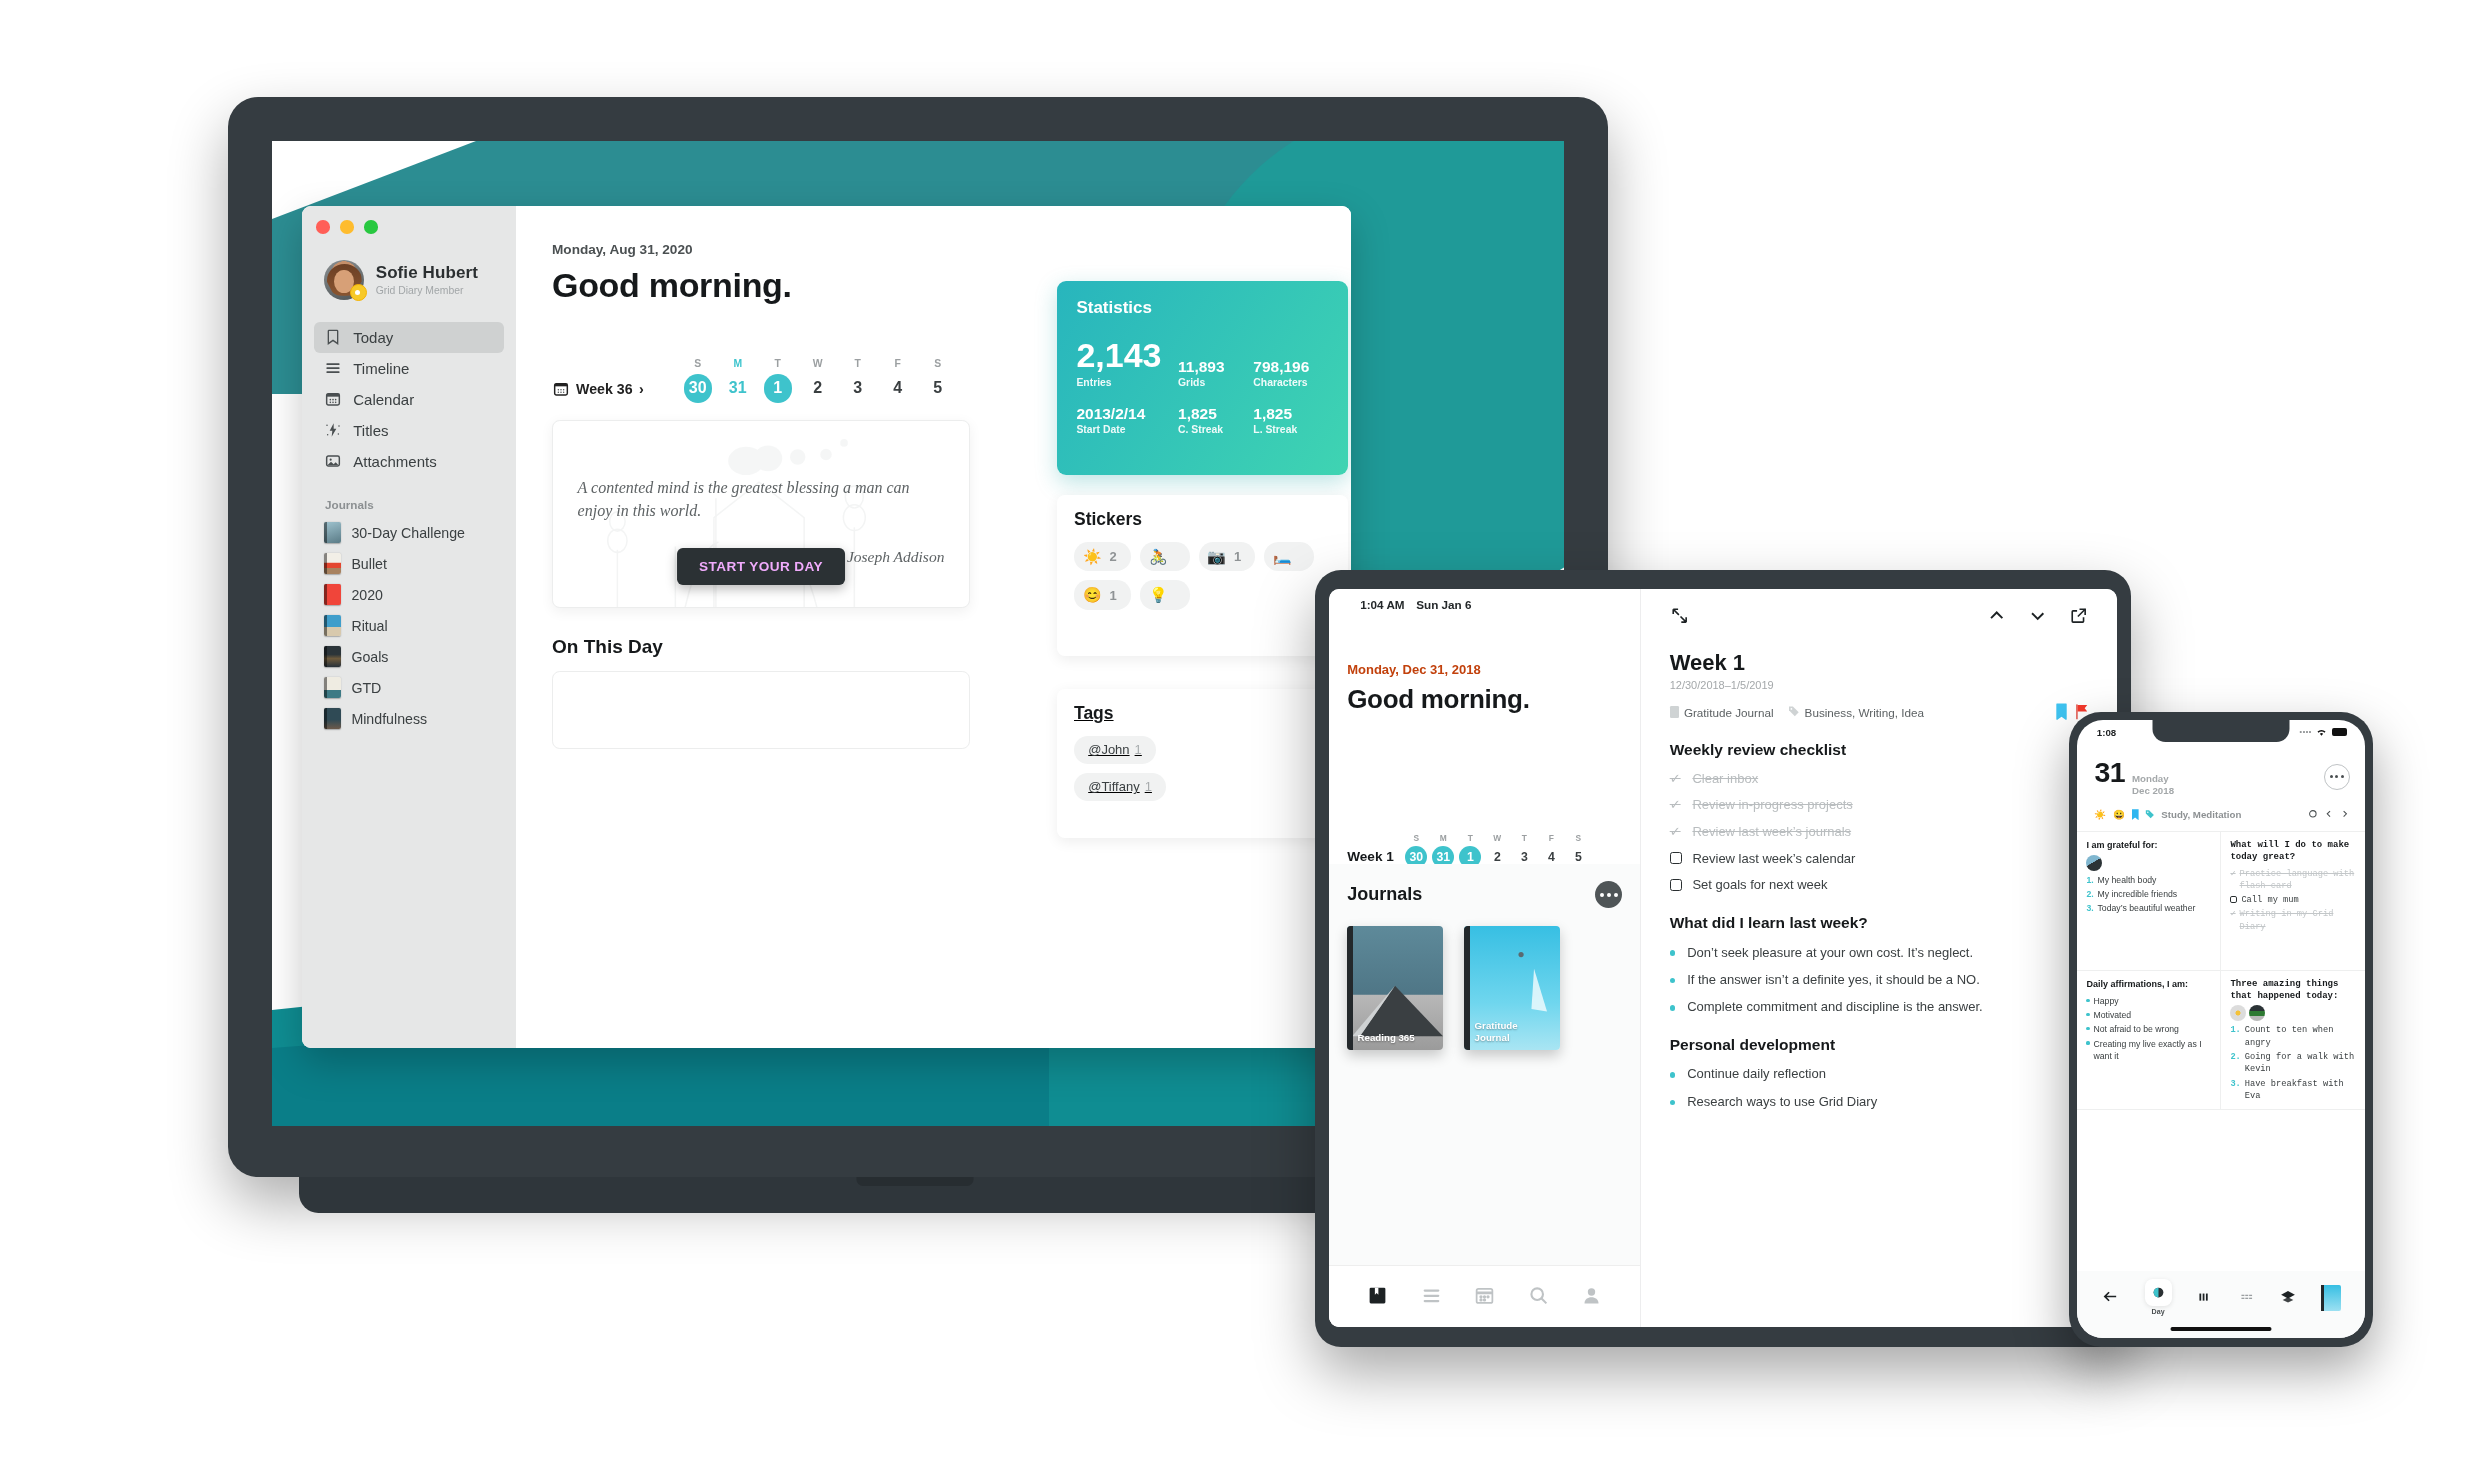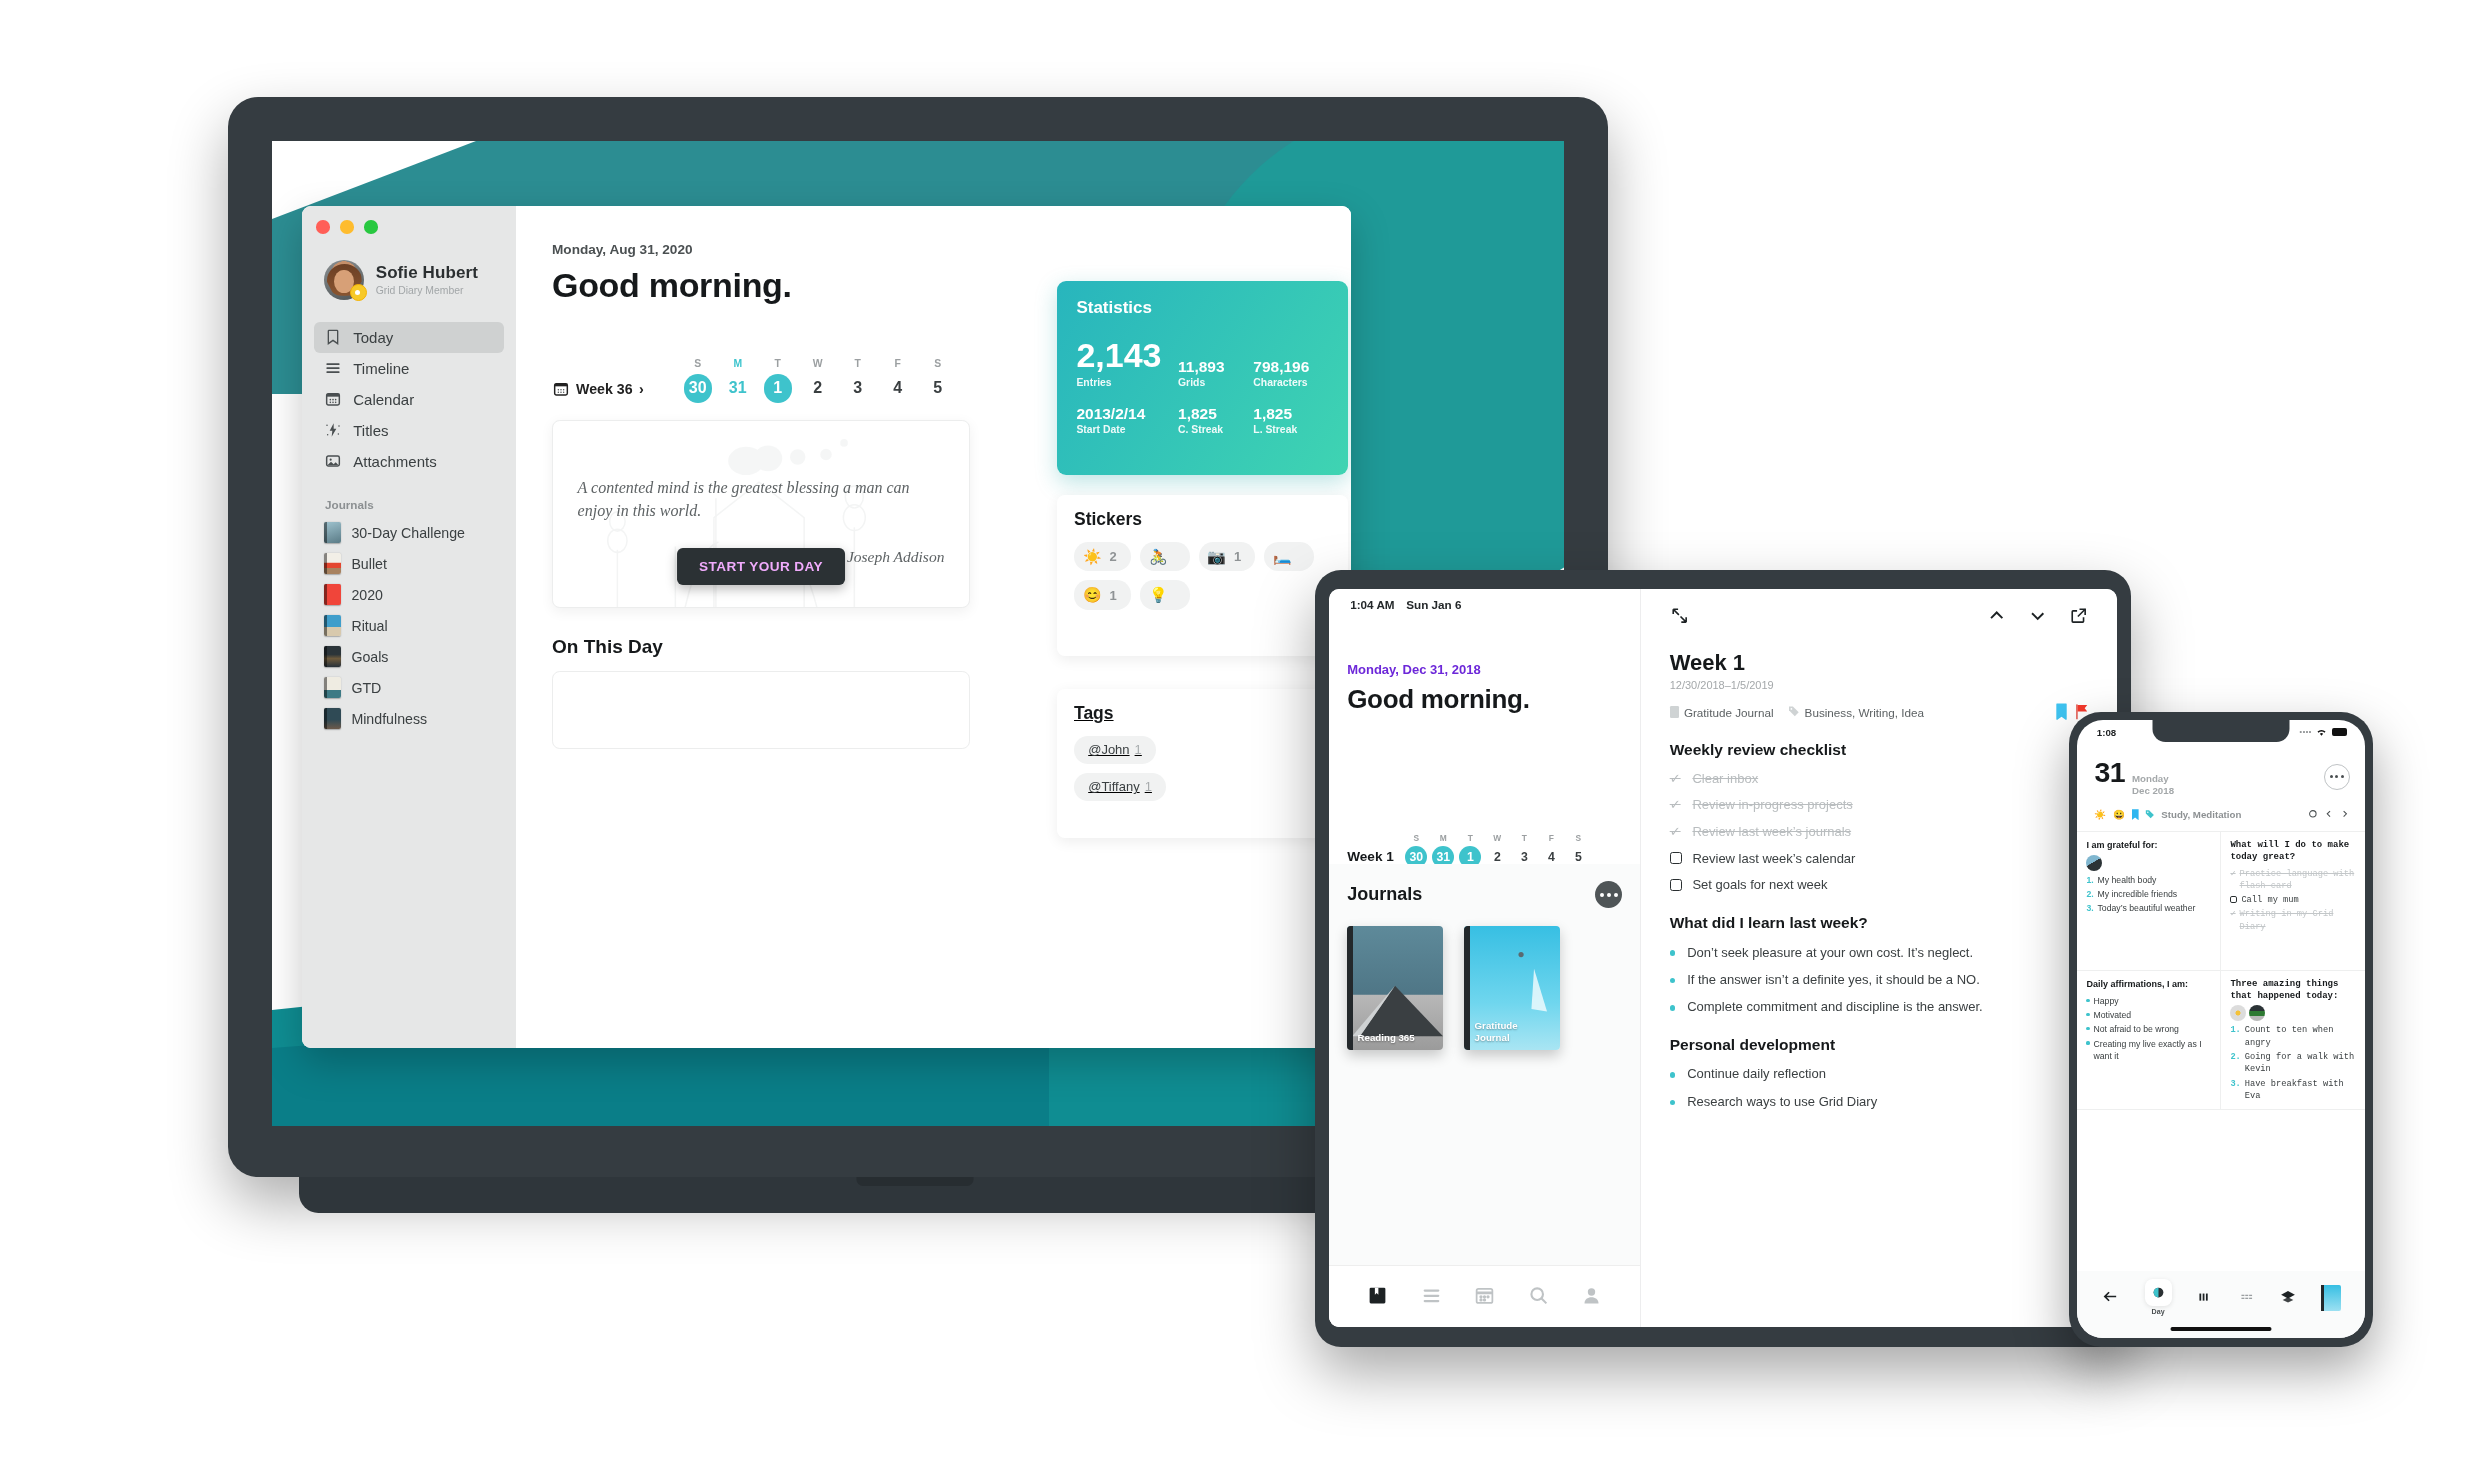--- a/index.html
+++ b/index.html
@@ -158,22 +158,22 @@
   .tablet { position:absolute; left: 1315px; top: 570px; width: 816px; height: 777px; }
   .tablet-body {
     position:absolute; inset:0; background:#353c41; border-radius: 26px;
     box-shadow: 0 26px 58px rgba(0,0,0,0.34);
   }
   .tablet-screen {
     position:absolute; left: 14.2px; top: 19.4px; width: 788px; height: 738px;
     background:#fff; border-radius: 10.4px; overflow:hidden; display:flex;
   }
   .t-left { width: 312px; flex:0 0 312px; background:#fff; border-right:0.6px solid #ededee; position:relative; }
-  .t-status { display:flex; align-items:center; gap: 11.7px; padding: 9px 0 0 21px; font-size: 11.7px; font-weight:700; color:#24282a; }
-  .t-date { font-size: 13px; color:#6d28d9; font-weight:600; padding: 51px 0 0 18px; }
+  .t-status { display:flex; align-items:center; gap: 11.7px; padding: 9px 0 0 31px; font-size: 11.7px; font-weight:700; color:#24282a; }
+  .t-date { font-size: 13px; color:#c2410c; font-weight:600; padding: 51px 0 0 18px; }
   .t-greet { font-size: 26px; font-weight:800; color:#16191b; padding: 6.5px 0 0 18px; letter-spacing:-0.3px; }
   .t-week { display:flex; align-items:flex-end; padding: 118px 0 0 18px; }
   .t-week .wl { font-size:13.6px; font-weight:800; color:#16191b; padding-bottom: 3.9px; }
   .t-wdays { display:flex; margin-left: 9px; }
   .t-wday { width: 27px; text-align:center; }
   .t-wd-letter { font-size:8.4px; font-weight:700; color:#9b9fa1; margin-bottom:3.2px; }
   .t-wd-num { font-size:12.3px; font-weight:700; color:#3a3f41; width:22px; height:22px; line-height:22px; margin:0 auto; border-radius:50%; }
   .t-wd-num.fill { background:#3ec3cc; color:#fff; }
   .t-journals { position:absolute; left:0; right:0; top: 275px; bottom: 62px; background:#fafbfb; padding: 17px 18px; }
   .t-j-head { display:flex; align-items:center; justify-content:space-between; }

